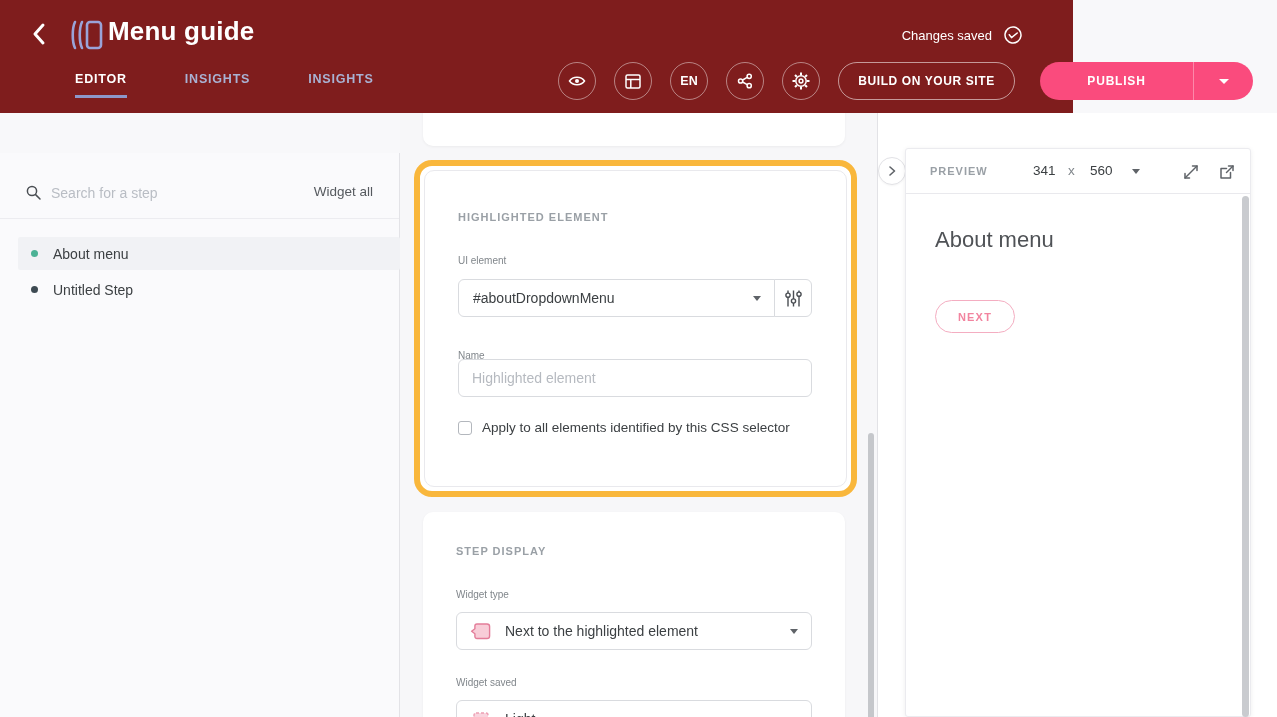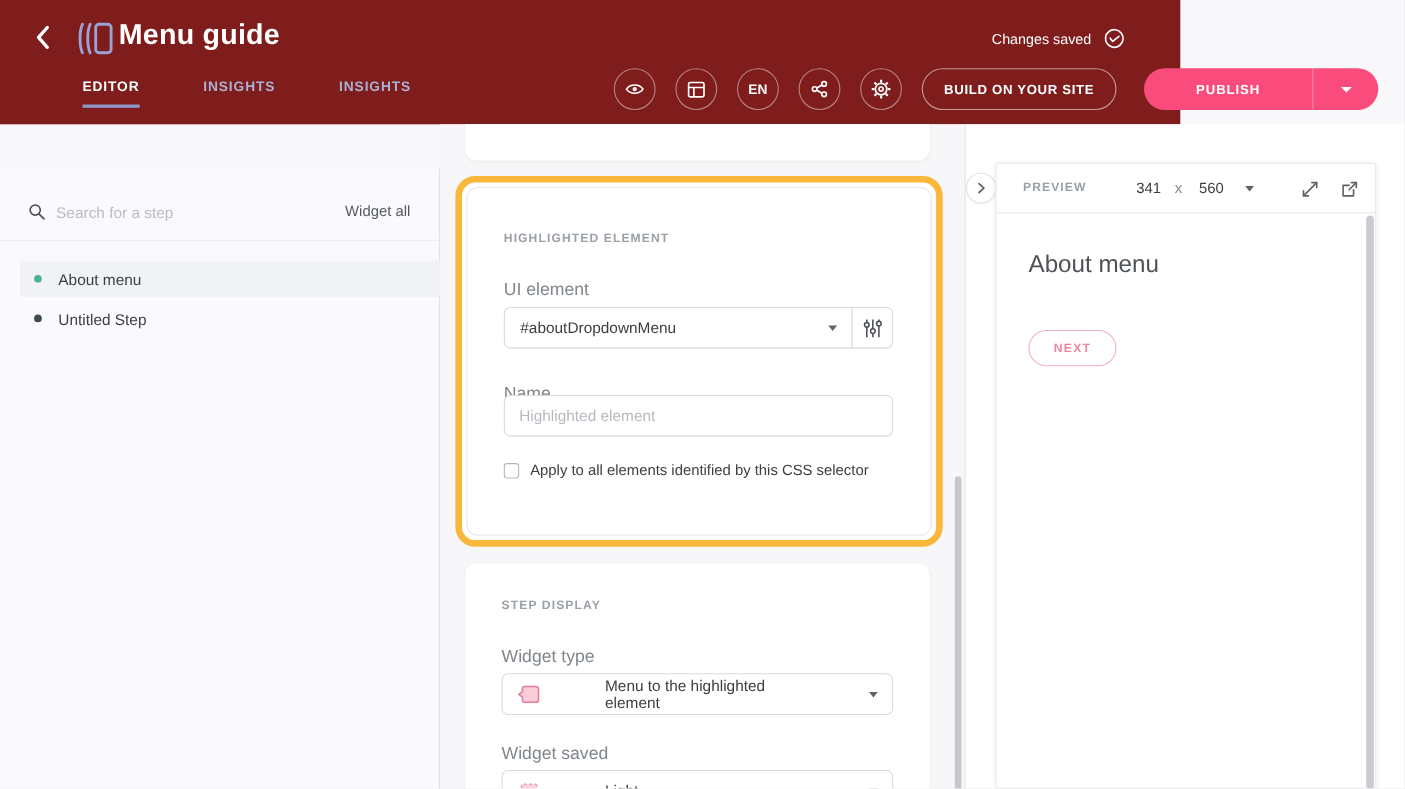--- a/index.html
+++ b/index.html
@@ -37,22 +37,22 @@
   .step-dot{width:7px;height:7px;border-radius:50%;margin-left:13px;}
   .step-label{margin-left:15px;font-size:14px;color:#3c4043;}
 
   
   .main{position:absolute;left:400px;top:113px;width:478px;height:604px;background:#f7f7f9;border-right:1px solid #e2e2e6;overflow:hidden;}
   .card{background:#ffffff;border-radius:10px;box-shadow:0 1px 3px rgba(0,0,0,.05);}
   .card-top-partial{position:absolute;left:23px;top:-10px;width:422px;height:43px;background:#fff;border-radius:0 0 10px 10px;box-shadow:0 1px 3px rgba(0,0,0,.05);}
   .highlight-ring{position:absolute;left:14px;top:47px;width:443px;height:337px;border:6px solid #f9b73c;border-radius:18px;background:#ffffff;padding:4px;}
   .hl-card{position:relative;width:100%;height:100%;background:#fff;border:1px solid #e9e9ed;border-radius:10px;}
   .sec-title{position:absolute;left:33px;font-size:11px;font-weight:700;letter-spacing:1px;color:#9aa0a6;}
-  .fld-label{position:absolute;left:33px;font-size:16px;color:#80868b;}
-  .select-box{position:absolute;left:33px;height:38px;background:#fff;border:1px solid #d9dbdf;border-radius:6px;display:flex;align-items:center;cursor:pointer;gap:45px;}
+  .fld-label{position:absolute;left:33px;font-size:10px;color:#80868b;}
+  .select-box{position:absolute;left:33px;height:38px;background:#fff;border:1px solid #d9dbdf;border-radius:6px;display:flex;align-items:center;cursor:pointer;}
   .select-text{margin-left:14px;font-size:14px;color:#3c4043;flex:1;}
   .tri-down{width:0;height:0;border-left:4.5px solid transparent;border-right:4.5px solid transparent;border-top:5px solid #5f6368;margin-right:13px;}
   .adv-btn{position:absolute;height:38px;width:38px;border:1px solid #d9dbdf;border-left:1px solid #d9dbdf;border-radius:0 6px 6px 0;background:#fff;display:flex;align-items:center;justify-content:center;cursor:pointer;}
   .text-input{position:absolute;left:33px;height:38px;border:1px solid #d9dbdf;border-radius:6px;padding:0 13px;font-size:14px;color:#3c4043;outline:none;background:#fff;}
   .text-input::placeholder{color:#b6bac0;}
   .chk-row{position:absolute;left:33px;display:flex;align-items:center;gap:10px;cursor:pointer;}
   .chk-box{width:14px;height:14px;border:1.5px solid #b3b7bd;border-radius:3px;background:#fff;}
   .chk-label{font-size:13.5px;color:#3c4043;}
   .step-card{position:absolute;left:23px;top:399px;width:422px;height:240px;}
   .main-scrollbar{position:absolute;left:468px;top:320px;width:6px;height:290px;background:#c5c7cb;border-radius:3px;cursor:grab;}
@@ -222,21 +222,21 @@
     </div>
 
     <div class="card step-card">
       <div class="sec-title" style="top:33px;">STEP DISPLAY</div>
       <div class="fld-label" style="top:77px;text-align:center;">Widget type</div>
 
       <div class="select-box" style="top:100px;width:356px;">
         <svg style="margin-left:12px;" width="23" height="21" viewBox="0 0 23 21">
             <path d="M8 3h10a2.6 2.6 0 0 1 2.6 2.6v9.3A2.6 2.6 0 0 1 18 17.5H8a2.1 2.1 0 0 1-2.1-2.1v-2.7L2.6 10.2 5.9 7.7V5.1A2.1 2.1 0 0 1 8 3z" fill="#f8cdd8" stroke="#e37d99" stroke-width="1.4" stroke-linejoin="round"></path>
           </svg>
-        <div class="select-text" style="margin-left:13px;">Menu to the highlighted element</div>
+        <div class="select-text" style="margin-left:13px;">Next to the highlighted element</div>
         <div class="tri-down"></div>
       </div>
 
       <div class="fld-label" style="top:165px;">Widget saved</div>
 
       <div class="select-box" style="top:188px;width:356px;">
         <svg style="margin-left:12px;" width="23" height="21" viewBox="0 0 23 21">
             <rect x="5" y="4" width="14" height="13" rx="2" fill="#f9d4de" stroke="#eda0b4" stroke-width="1.4" stroke-dasharray="3 2"></rect>
           </svg>
         <div class="select-text" style="margin-left:13px;">Light</div>

